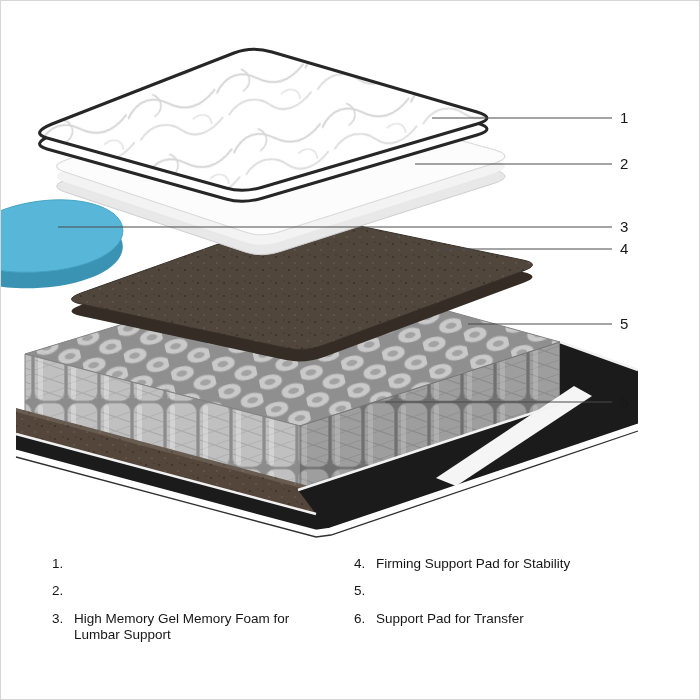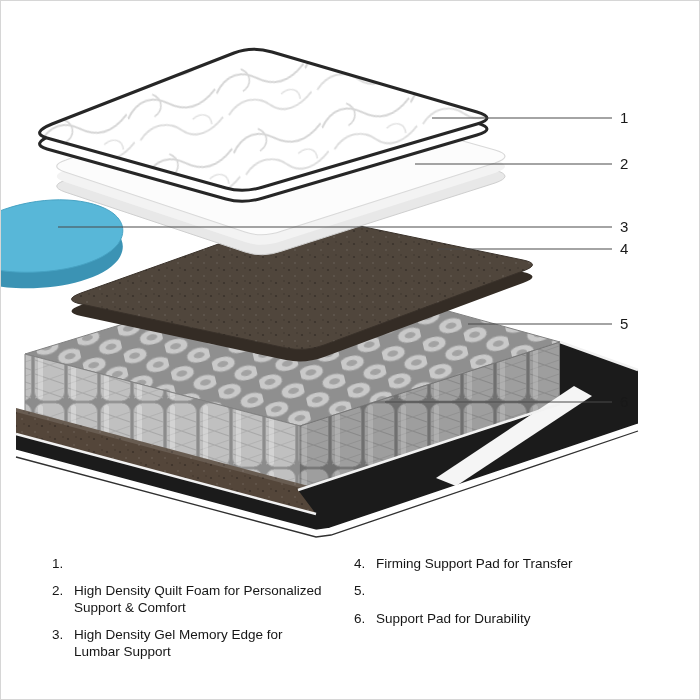--- a/index.html
+++ b/index.html
@@ -118,38 +118,36 @@
     </g>
   </svg>
 
   <div class="legend">
     <div class="leg-col">
       <div class="leg-item">
         <span class="leg-num">1.</span>
       </div>
       <div class="leg-item">
         <span class="leg-num">2.</span>
-        <span class="leg-text">High Density Quilt Foam for Personalized
-Support &amp; Comfort</span>
       </div>
       <div class="leg-item">
         <span class="leg-num">3.</span>
-        <span class="leg-text">High Density Gel Memory Edge for
+        <span class="leg-text">High Memory Gel Memory Foam for
 Lumbar Support</span>
       </div>
     </div>
     <div class="leg-col">
       <div class="leg-item">
         <span class="leg-num">4.</span>
-        <span class="leg-text">Firming Support Pad for Transfer</span>
+        <span class="leg-text">Firming Support Pad for Stability</span>
       </div>
       <div class="leg-item">
         <span class="leg-num">5.</span>
       </div>
       <div class="leg-item">
         <span class="leg-num">6.</span>
-        <span class="leg-text">Support Pad for Durability</span>
+        <span class="leg-text">Support Pad for Transfer</span>
       </div>
     </div>
   </div>
 
   <div class="frame"></div>
 </div>
 
 </body></html>

